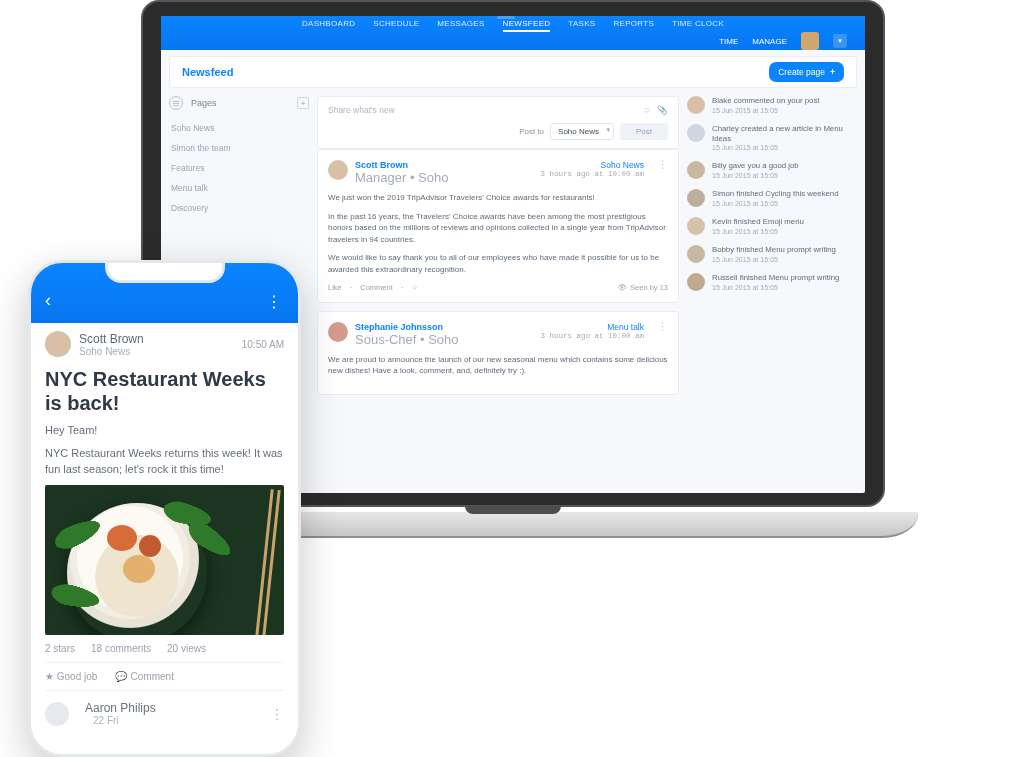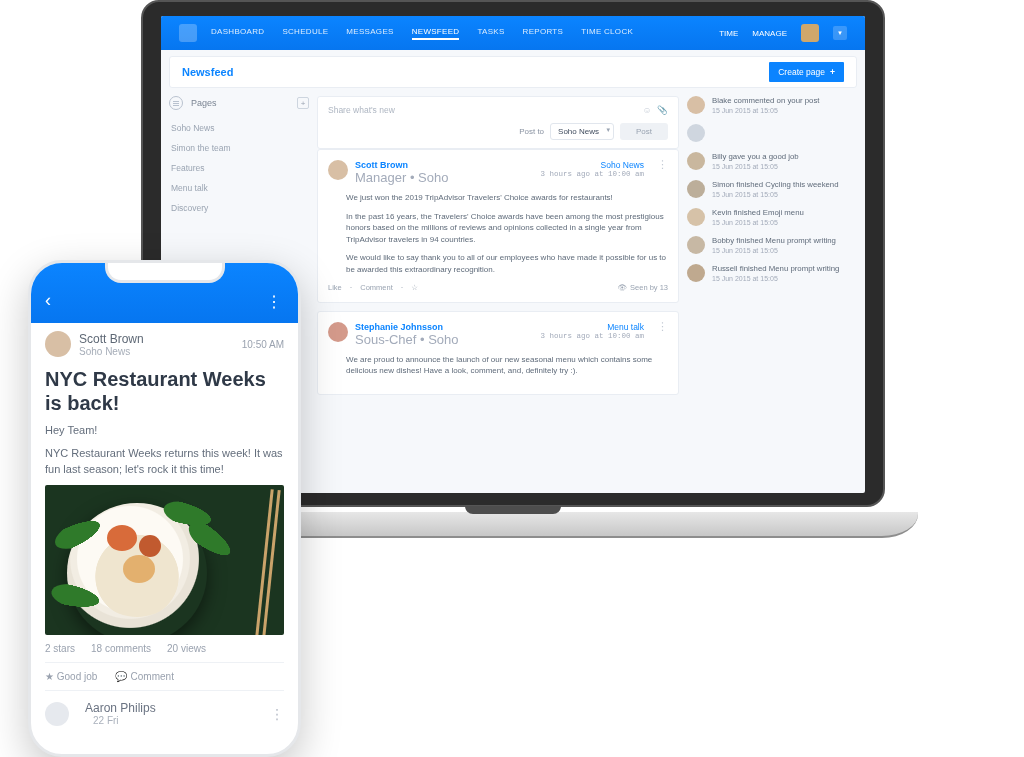--- a/index.html
+++ b/index.html
@@ -1,31 +1,31 @@
 <!DOCTYPE html>
 <html><head>
 <meta charset="utf-8">
 <style>
   *{box-sizing:border-box;margin:0;padding:0;font-family:-apple-system,BlinkMacSystemFont,"Segoe UI",Helvetica,Arial,sans-serif;}
   body{background:#fff;width:1024px;height:757px;position:relative;overflow:hidden;}
   
   .laptop{position:absolute;left:108px;top:0;width:810px;height:570px;}
   .laptop-bezel{position:absolute;left:33px;top:0;width:744px;height:507px;border:2px solid #555;border-radius:18px;background:#2b2b2b;padding:14px 18px 12px 18px;}
   .laptop-screen{width:100%;height:100%;background:#f6f8fb;border-radius:2px;overflow:hidden;font-size:9px;color:#333;}
-  .navbar{height:34px;background:linear-gradient(#0b84ff,#0676f0);display:flex;align-items:center;padding:0 18px;color:#fff;}
+  .navbar{height:34px;background:linear-gradient(#0b84ff,#0676f0);display:flex;align-items:center;padding:0 18px;color:#fff;flex-direction:column;}
   .nav-logo{width:18px;height:18px;border-radius:3px;background:rgba(255,255,255,.25);margin-right:14px;}
   .nav-items{display:flex;gap:18px;font-size:8px;letter-spacing:.3px;}
   .nav-item{opacity:.85;cursor:pointer;padding-bottom:2px;}
   .nav-item.active{opacity:1;border-bottom:2px solid #fff;}
   .nav-right{margin-left:auto;display:flex;align-items:center;gap:14px;font-size:8px;}
   .avatar-sq{width:18px;height:18px;border-radius:3px;background:#cfa76b;}
   .caret-btn{width:14px;height:14px;border-radius:2px;background:rgba(255,255,255,.2);display:flex;align-items:center;justify-content:center;font-size:7px;}
   .sub-bar{height:32px;background:#fff;margin:6px 8px 0 8px;border-radius:3px;display:flex;align-items:center;padding:0 12px;border:1px solid #e9edf3;}
   .sub-title{color:#0b84ff;font-weight:600;font-size:11px;}
-  .create-btn{margin-left:auto;background:#0b84ff;color:#fff;font-size:8.5px;padding:5px 9px;border-radius:1px;display:flex;align-items:center;gap:5px;}
+  .create-btn{margin-left:auto;background:#0b84ff;color:#fff;font-size:8.5px;padding:5px 9px;border-radius:7px;display:flex;align-items:center;gap:5px;}
   .create-btn span.plus{font-weight:bold;}
   .columns{display:flex;padding:8px 8px 0 8px;gap:8px;height:calc(100% - 72px);}
   
   .left-col{width:140px;}
   .pages-head{display:flex;align-items:center;gap:8px;color:#7b8593;font-size:9px;margin-bottom:8px;}
   .pages-icon{width:14px;height:14px;border:1px solid #b9c2cf;border-radius:50%;position:relative;}
   .pages-icon::before,.pages-icon::after{content:"";position:absolute;background:#b9c2cf;}
   .pages-icon::before{left:3px;top:4px;width:6px;height:1px;box-shadow:0 2px 0 #b9c2cf,0 4px 0 #b9c2cf;}
   .pages-add{margin-left:auto;width:12px;height:12px;border:1px solid #cdd5df;border-radius:2px;display:flex;align-items:center;justify-content:center;color:#9aa4b2;font-size:8px;}
   .page-link{color:#9aa4b2;font-size:8.5px;padding:5px 2px;cursor:pointer;}
@@ -44,21 +44,21 @@
   .post{background:#fff;border:1px solid #e9edf3;border-radius:3px;padding:10px;margin-bottom:8px;}
   .post-head{display:flex;align-items:flex-start;gap:7px;}
   .av{width:20px;height:20px;border-radius:50%;background:#d8bfa5;flex:none;}
   .ph-name{color:#0b84ff;font-weight:600;font-size:9px;}
   .ph-sub{color:#a3abba;font-size:13px;}
   .ph-right{margin-left:auto;text-align:right;}
   .ph-page{color:#0b84ff;font-size:8.5px;}
   .ph-time{color:#a3abba;font-size:7.5px;font-family:Liberation Mono, monospace;}
   .dots{color:#c3cad4;margin-left:6px;font-size:11px;line-height:8px;cursor:pointer;}
   .post-body{color:#5f6b7a;font-size:8px;line-height:1.45;margin-top:7px;}
-  .post-body p{margin-bottom:7px;margin-left:18px;}
+  .post-body p{margin-bottom:7px;}
   .post-foot{display:flex;align-items:center;gap:8px;color:#9aa4b2;font-size:7.5px;margin-top:4px;}
   .post-foot .seen{margin-left:auto;display:flex;align-items:center;gap:3px;}
   
   .right-col{width:170px;}
   .act{display:flex;gap:7px;margin-bottom:10px;}
   .act .av{width:18px;height:18px;}
   .act-text{color:#5f6b7a;font-size:7.8px;line-height:1.25;}
   .act-time{color:#a3abba;font-size:7px;margin-top:1px;}
   
   .laptop-base{position:absolute;left:0;bottom:18px;width:810px;height:44px;}
@@ -214,20 +214,24 @@
         <div class="right-col">
           <div class="act">
               <div class="av"></div>
               <div>
                 <div class="act-text">Blake commented on your post</div>
                 <div class="act-time">15 Jun 2015 at 15:05</div>
               </div>
             </div>
           <div class="act">
               <div class="av" style="background:#cfd6df"></div>
+              <div>
+                <div class="act-text">Charley created a new article in Menu Ideas</div>
+                <div class="act-time">15 Jun 2015 at 15:05</div>
+              </div>
             </div>
           <div class="act">
               <div class="av" style="background:#c9b79e"></div>
               <div>
                 <div class="act-text">Billy gave you a good job</div>
                 <div class="act-time">15 Jun 2015 at 15:05</div>
               </div>
             </div>
           <div class="act">
               <div class="av" style="background:#bcae9a"></div>

